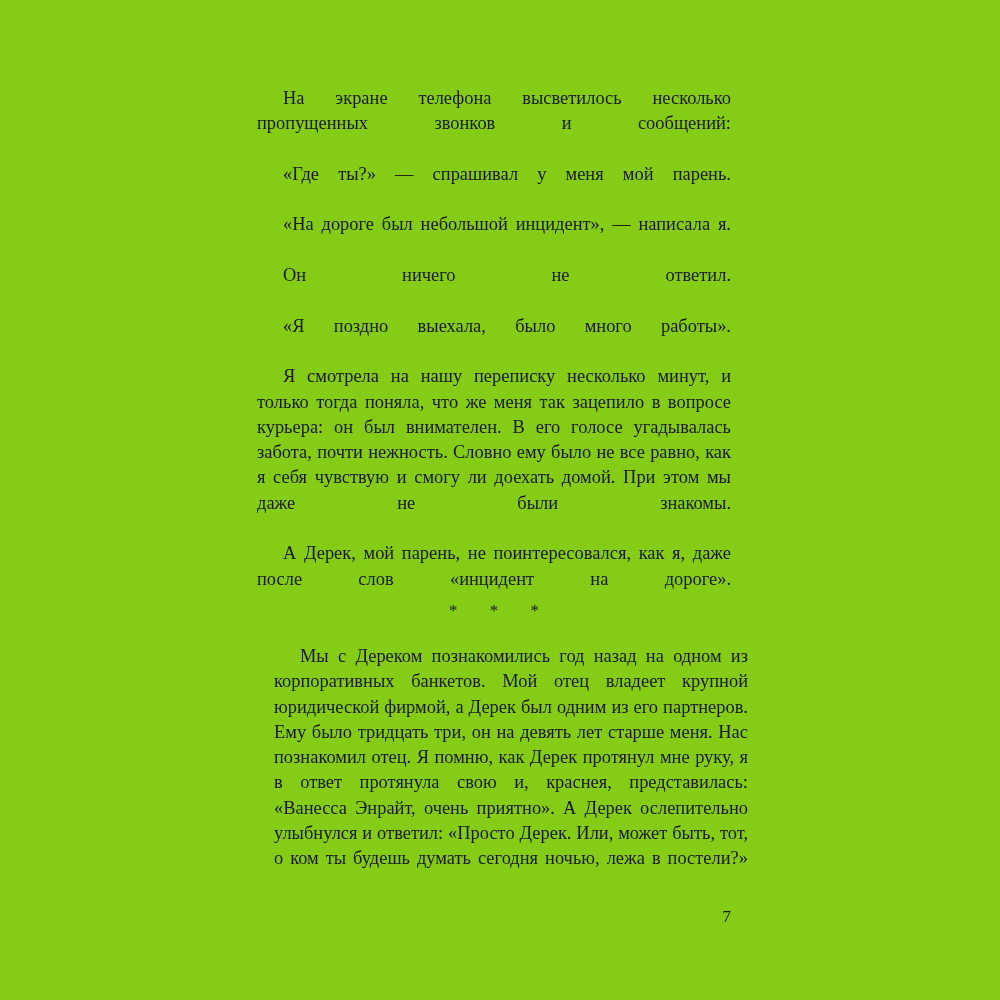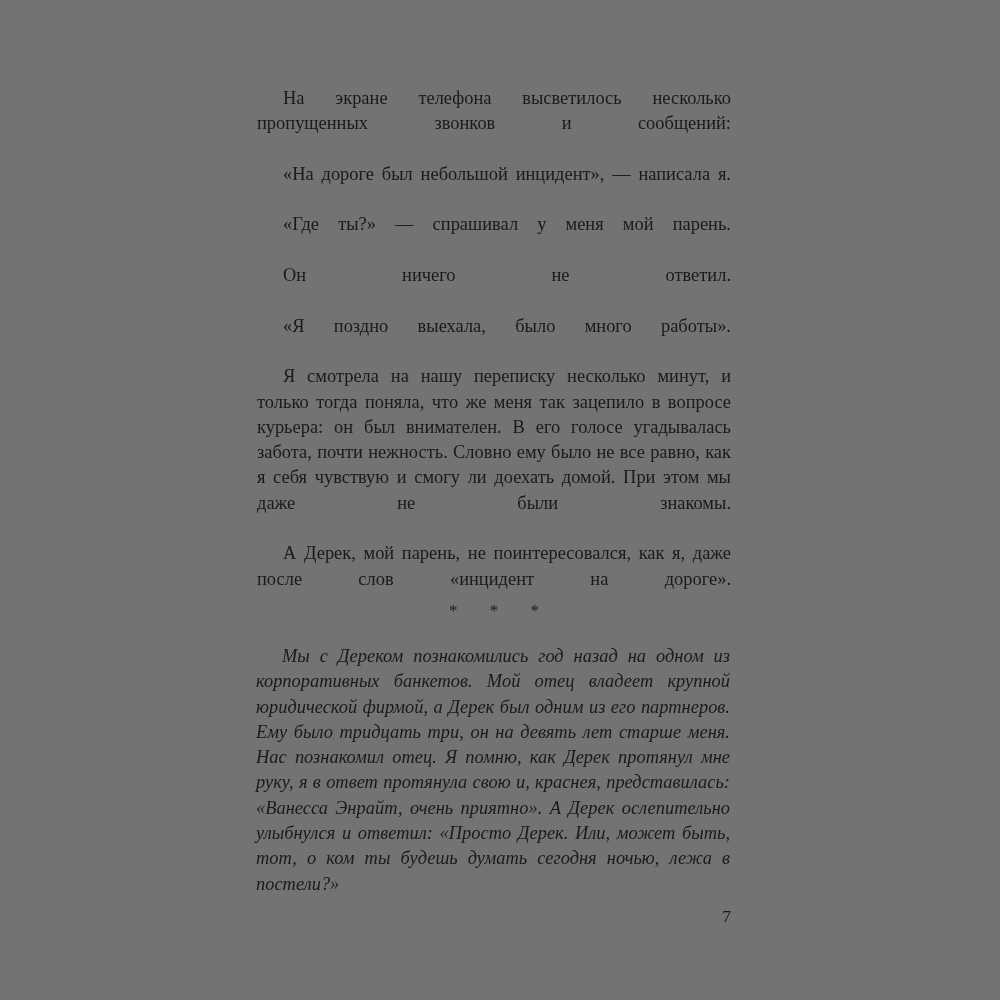--- a/index.html
+++ b/index.html
@@ -15,21 +15,21 @@
     font-family: "Liberation Serif", "DejaVu Serif", serif;
     color: #1a1a1a;
   }
 
   #page {
     position: absolute;
     left: 0;
     top: 0;
     width: 1000px;
     height: 1000px;
-    background: #737373;
+    background: #84cc16;
   }
 
   
   #text-block {
     position: absolute;
     left: 257px;
     top: 86px;
     width: 474px;
   }
 
@@ -67,46 +67,45 @@
     font-size: 17px;
     line-height: 20px;
     letter-spacing: 14px;
     text-indent: 14px;
     color: #1a1a1a;
     font-family: "Liberation Serif", "DejaVu Serif", serif;
   }
 
   #block-two {
     position: absolute;
-    left: 256px;
+    left: 274px;
     top: 644px;
     width: 474px;
-    font-style: italic;
   }
 
   #page-number {
     position: absolute;
     left: 257px;
     top: 905px;
     width: 474px;
     text-align: right;
     font-size: 17.5px;
     line-height: 22px;
     color: #1a1a1a;
   }
 </style>
 </head>
 <body>
 
 <div id="page">
 
   <div id="text-block">
     <p class="para">На экране телефона высветилось несколько пропущенных звонков и сообщений:</p>
+    <p class="para">«Где ты?» — спрашивал у меня мой парень.</p>
     <p class="para">«На дороге был небольшой инцидент», — написала я.</p>
-    <p class="para">«Где ты?» — спрашивал у меня мой парень.</p>
     <p class="para">Он ничего не ответил.</p>
     <p class="para">«Я поздно выехала, было много работы».</p>
     <p class="para">Я смотрела на нашу переписку несколько минут, и только тогда поняла, что же меня так зацепило в вопросе курьера: он был внимателен. В его голосе угадывалась забота, почти нежность. Словно ему было не все равно, как я себя чувствую и смогу ли доехать домой. При этом мы даже не были знакомы.</p>
     <p class="para">А Дерек, мой парень, не поинтересовался, как я, даже после слов «инцидент на дороге».</p>
   </div>
 
   <div class="scene-break">* * *</div>
 
   <div id="block-two">
     <p class="para">Мы с Дереком познакомились год назад на одном из корпоративных банкетов. Мой отец владеет крупной юридической фирмой, а Дерек был одним из его партнеров. Ему было тридцать три, он на девять лет старше меня. Нас познакомил отец. Я помню, как Дерек протянул мне руку, я в ответ протянула свою и, краснея, представилась: «Ванесса Энрайт, очень приятно». А Дерек ослепительно улыбнулся и ответил: «Просто Дерек. Или, может быть, тот, о ком ты будешь думать сегодня ночью, лежа в постели?»</p>

